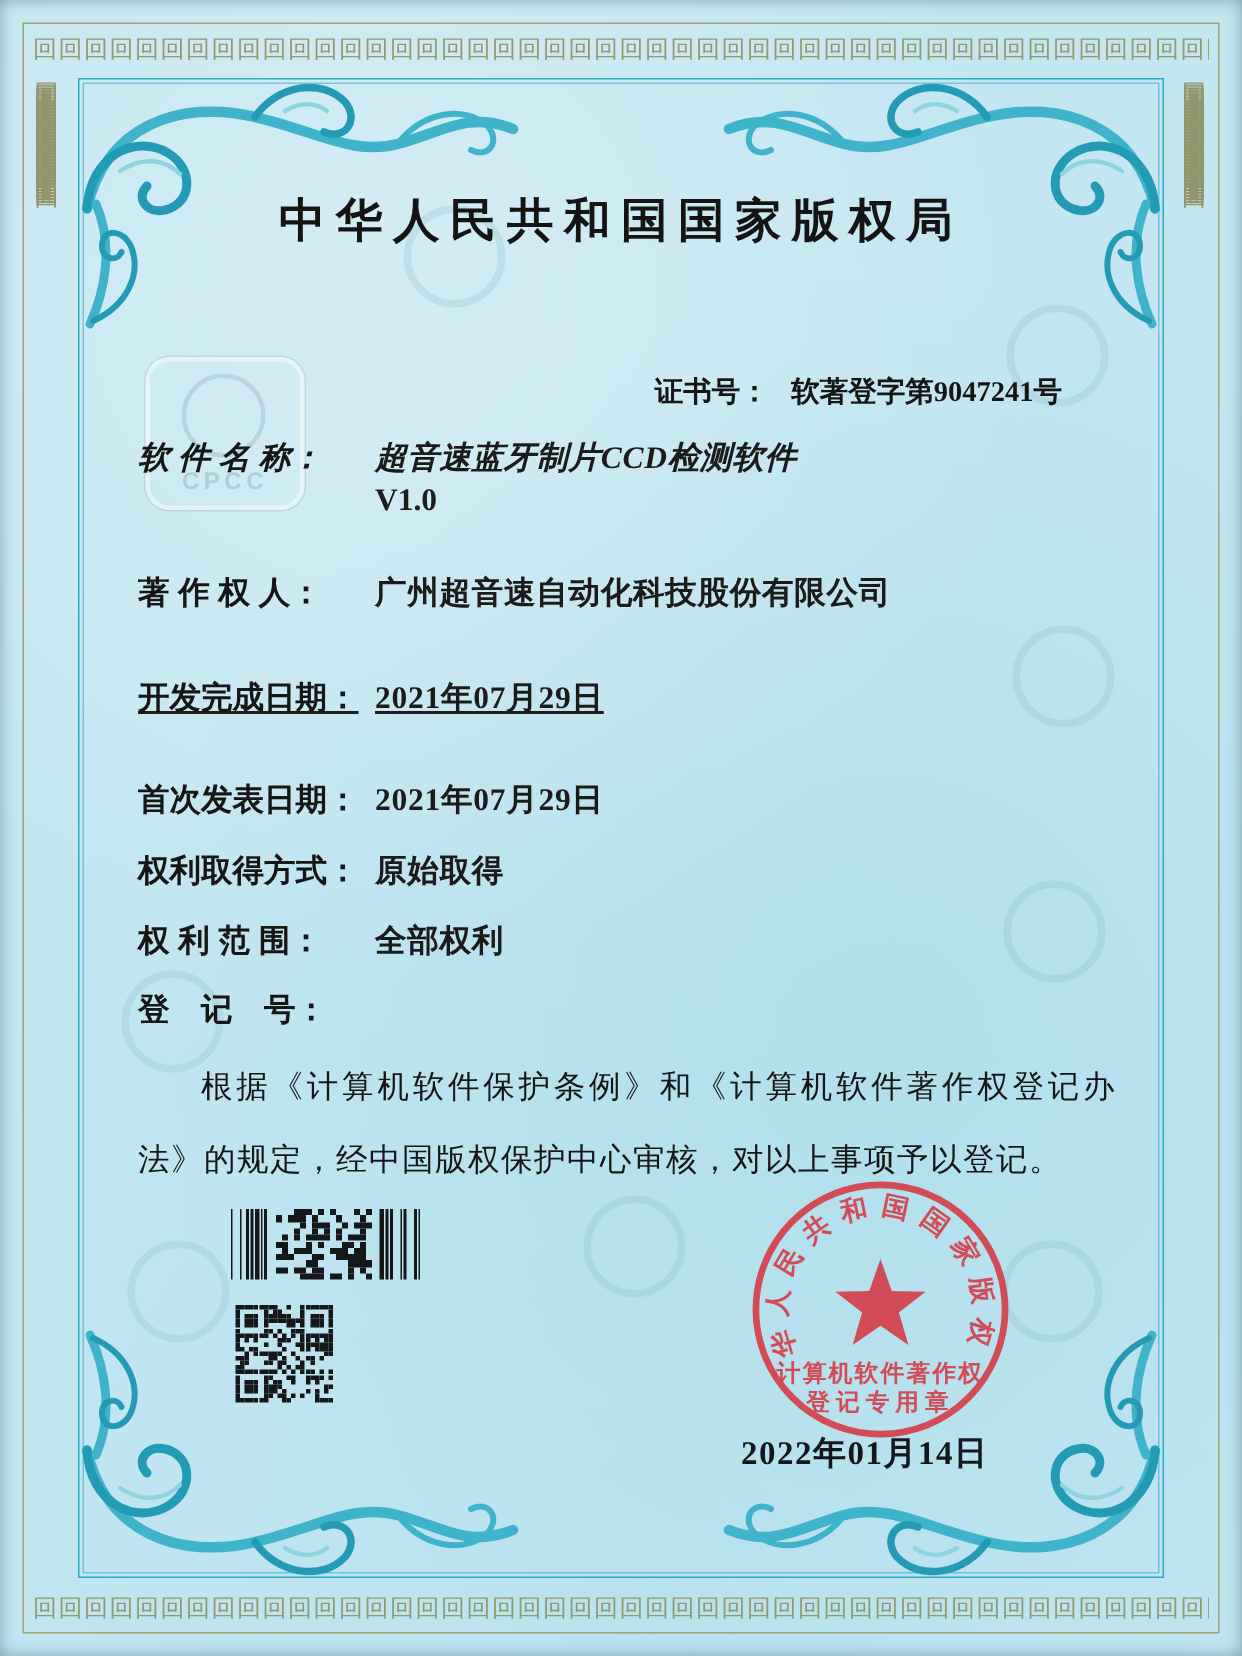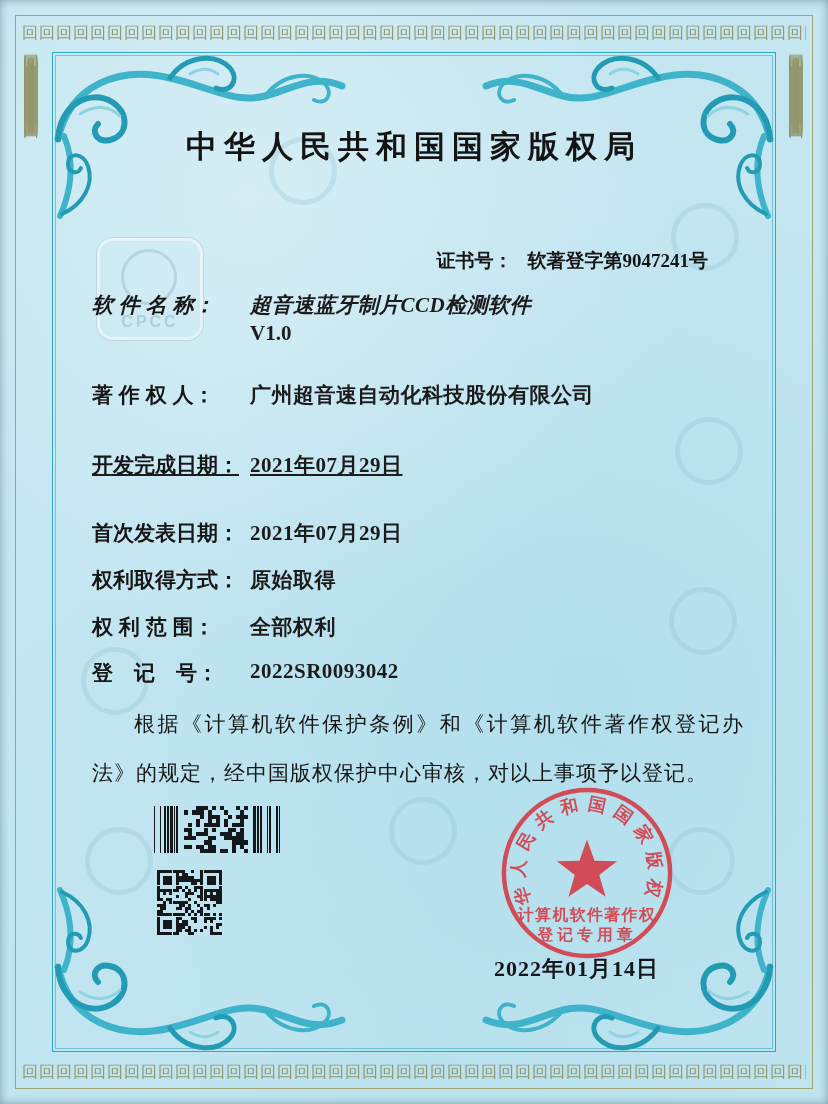--- a/index.html
+++ b/index.html
@@ -166,21 +166,20 @@
   <div class="row r5">
     <span class="label">权利取得方式：</span>
     <span class="value">原始取得</span>
   </div>
   <div class="row r6">
     <span class="label">权 利 范 围：</span>
     <span class="value">全部权利</span>
   </div>
   <div class="row r7">
     <span class="label">登　记　号：</span>
-    <span class="value">2022SR0093042</span>
   </div>
 
   <div class="paragraph">根据《计算机软件保护条例》和《计算机软件著作权登记办法》的规定，经中国版权保护中心审核，对以上事项予以登记。</div>
 
   <div class="barcode">
       <div class="bar" style="left: 0px; top: 0px; width: 1px; height: 47px;"></div>
       <div class="bar" style="left: 6px; top: 0px; width: 1px; height: 47px;"></div>
       <div class="bar" style="left: 10px; top: 0px; width: 2px; height: 47px;"></div>
       <div class="bar" style="left: 13px; top: 0px; width: 2px; height: 47px;"></div>
       <div class="bar" style="left: 16px; top: 0px; width: 3px; height: 47px;"></div>

